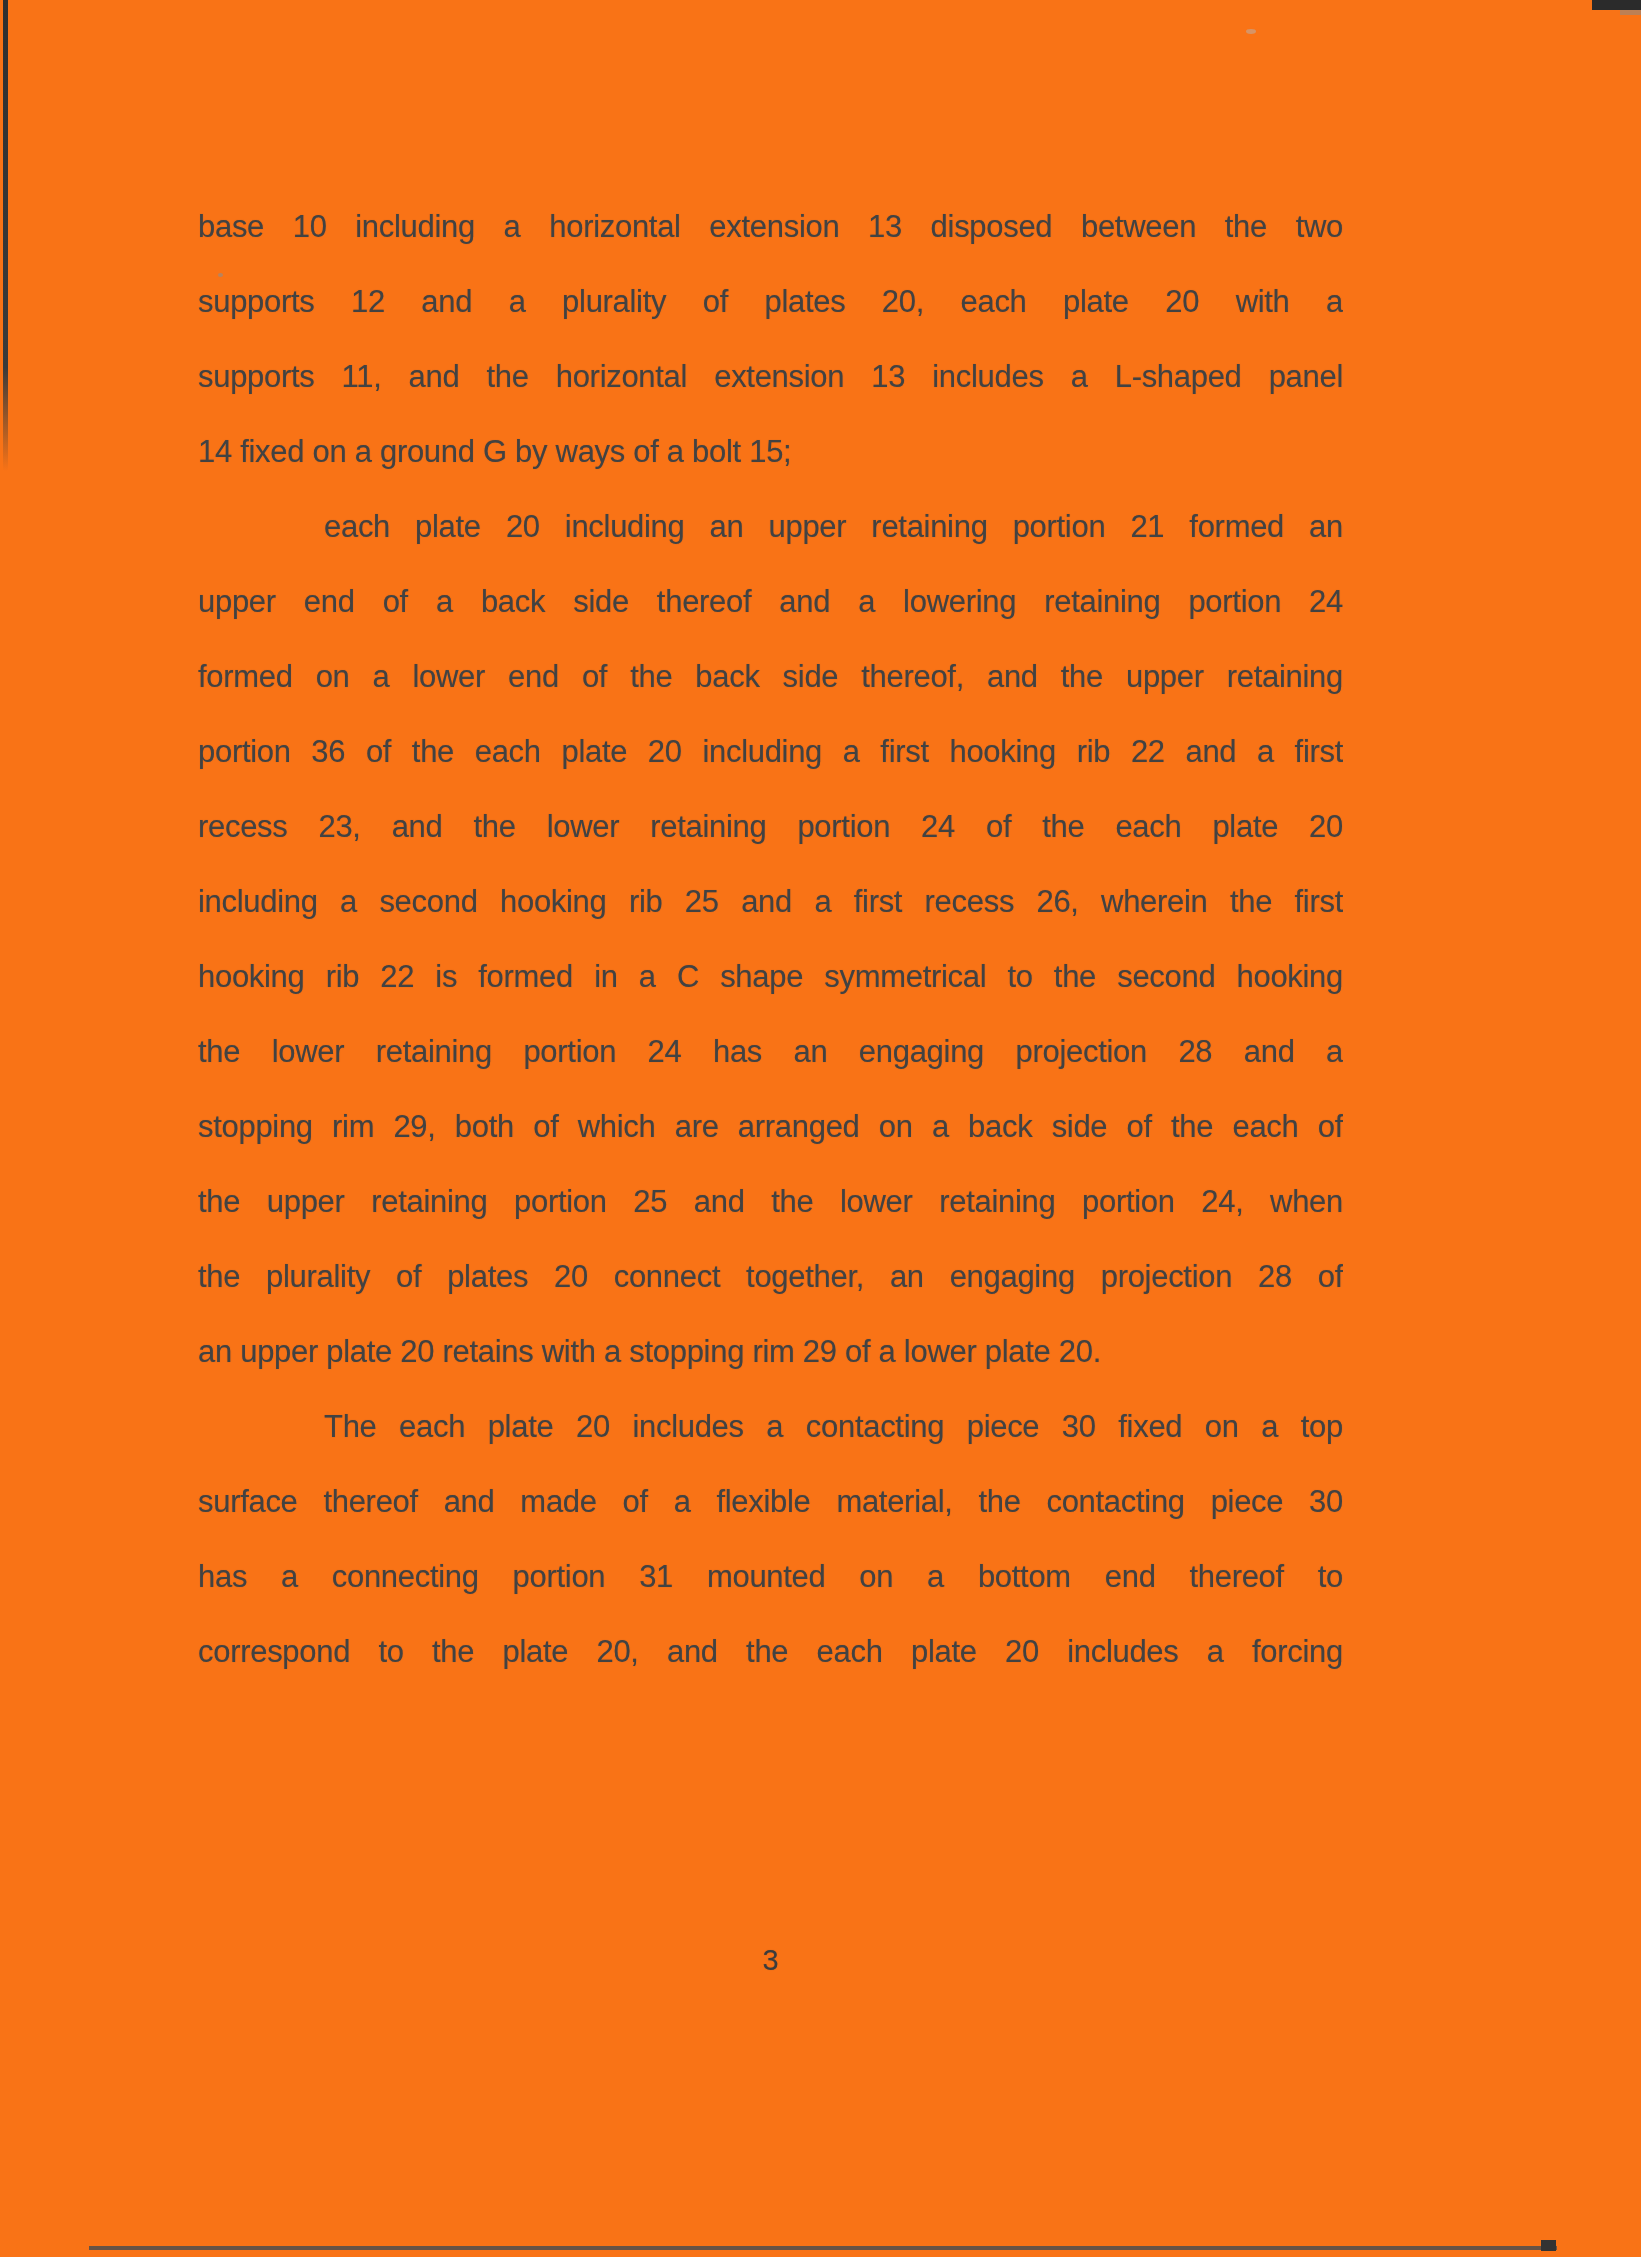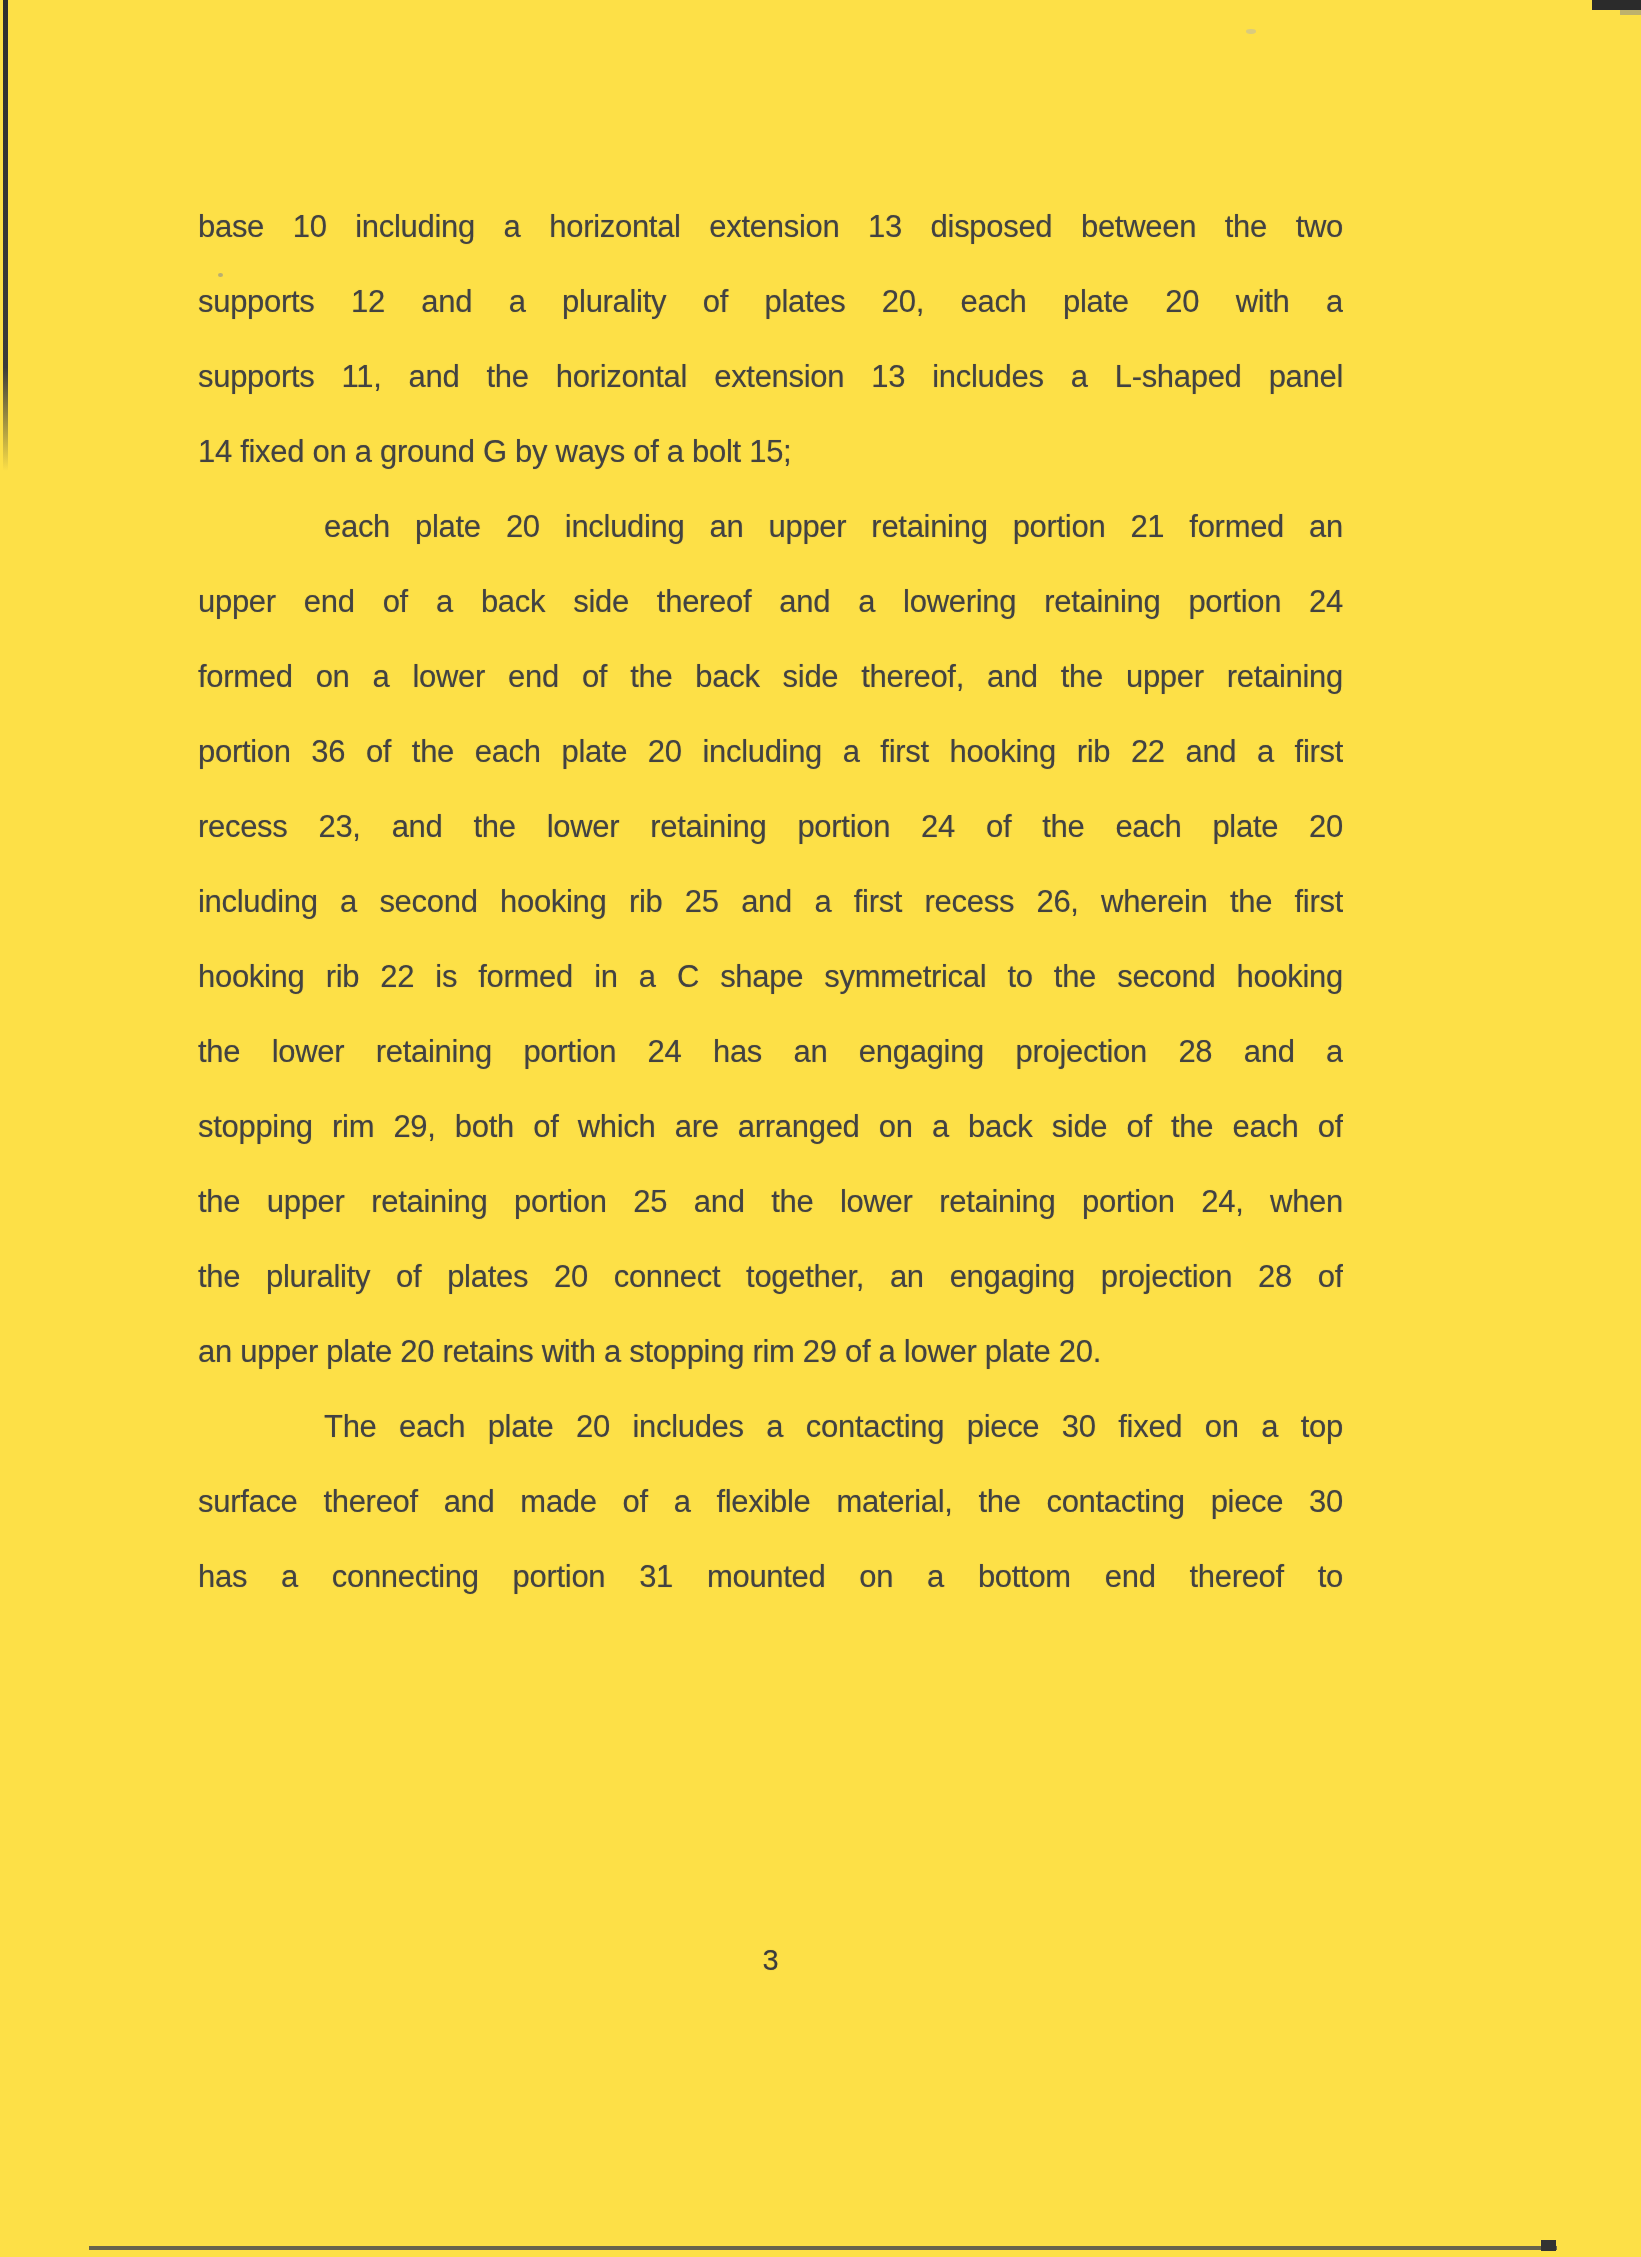--- a/index.html
+++ b/index.html
@@ -1,19 +1,19 @@
 <!DOCTYPE html>
 <html><head>
 <meta charset="utf-8">
 <style>
   html,body { margin:0; padding:0; }
   .page {
     position:relative;
     width:1641px; height:2257px;
-    background:#fde047;
+    background:#f97316;
     overflow:hidden;
     font-family:"Liberation Sans","DejaVu Sans",sans-serif;
   }
   .text-block {
     position:absolute;
     left:198px; top:189px; width:1145px;
   }
   .line {
     position:relative;
     height:75px; line-height:75px;
@@ -90,18 +90,19 @@
       <div class="line just">including a second hooking rib 25 and a first recess 26, wherein the first</div>
       <div class="line just">hooking rib 22 is formed in a C shape symmetrical to the second hooking</div>
       <div class="line just">the lower retaining portion 24 has an engaging projection 28 and a</div>
       <div class="line just">stopping rim 29, both of which are arranged on a back side of the each of</div>
       <div class="line just">the upper retaining portion 25 and the lower retaining portion 24, when</div>
       <div class="line just">the plurality of plates 20 connect together, an engaging projection 28 of</div>
       <div class="line">an upper plate 20 retains with a stopping rim 29 of a lower plate 20.</div>
       <div class="line just indent">The each plate 20 includes a contacting piece 30 fixed on a top</div>
       <div class="line just">surface thereof and made of a flexible material, the contacting piece 30</div>
       <div class="line just">has a connecting portion 31 mounted on a bottom end thereof to</div>
+      <div class="line just">correspond to the plate 20, and the each plate 20 includes a forcing</div>
     </div>
 
   <div class="page-num">3</div>
 
 </div>
 
 
 </body></html>

